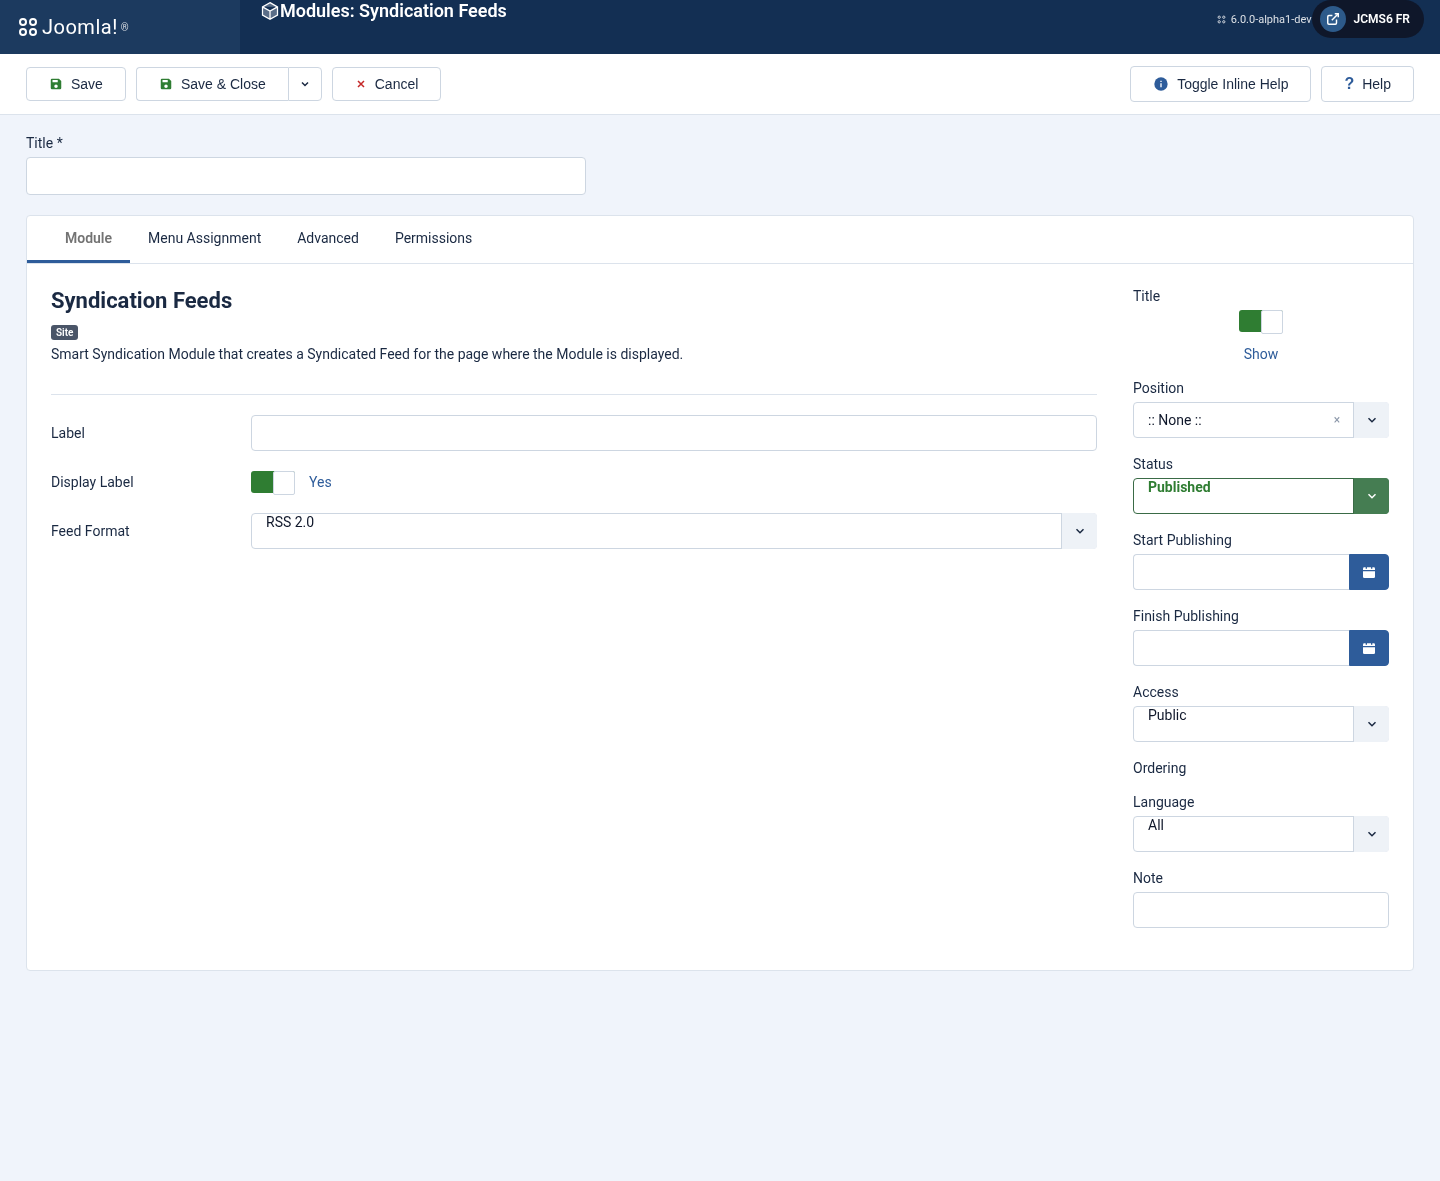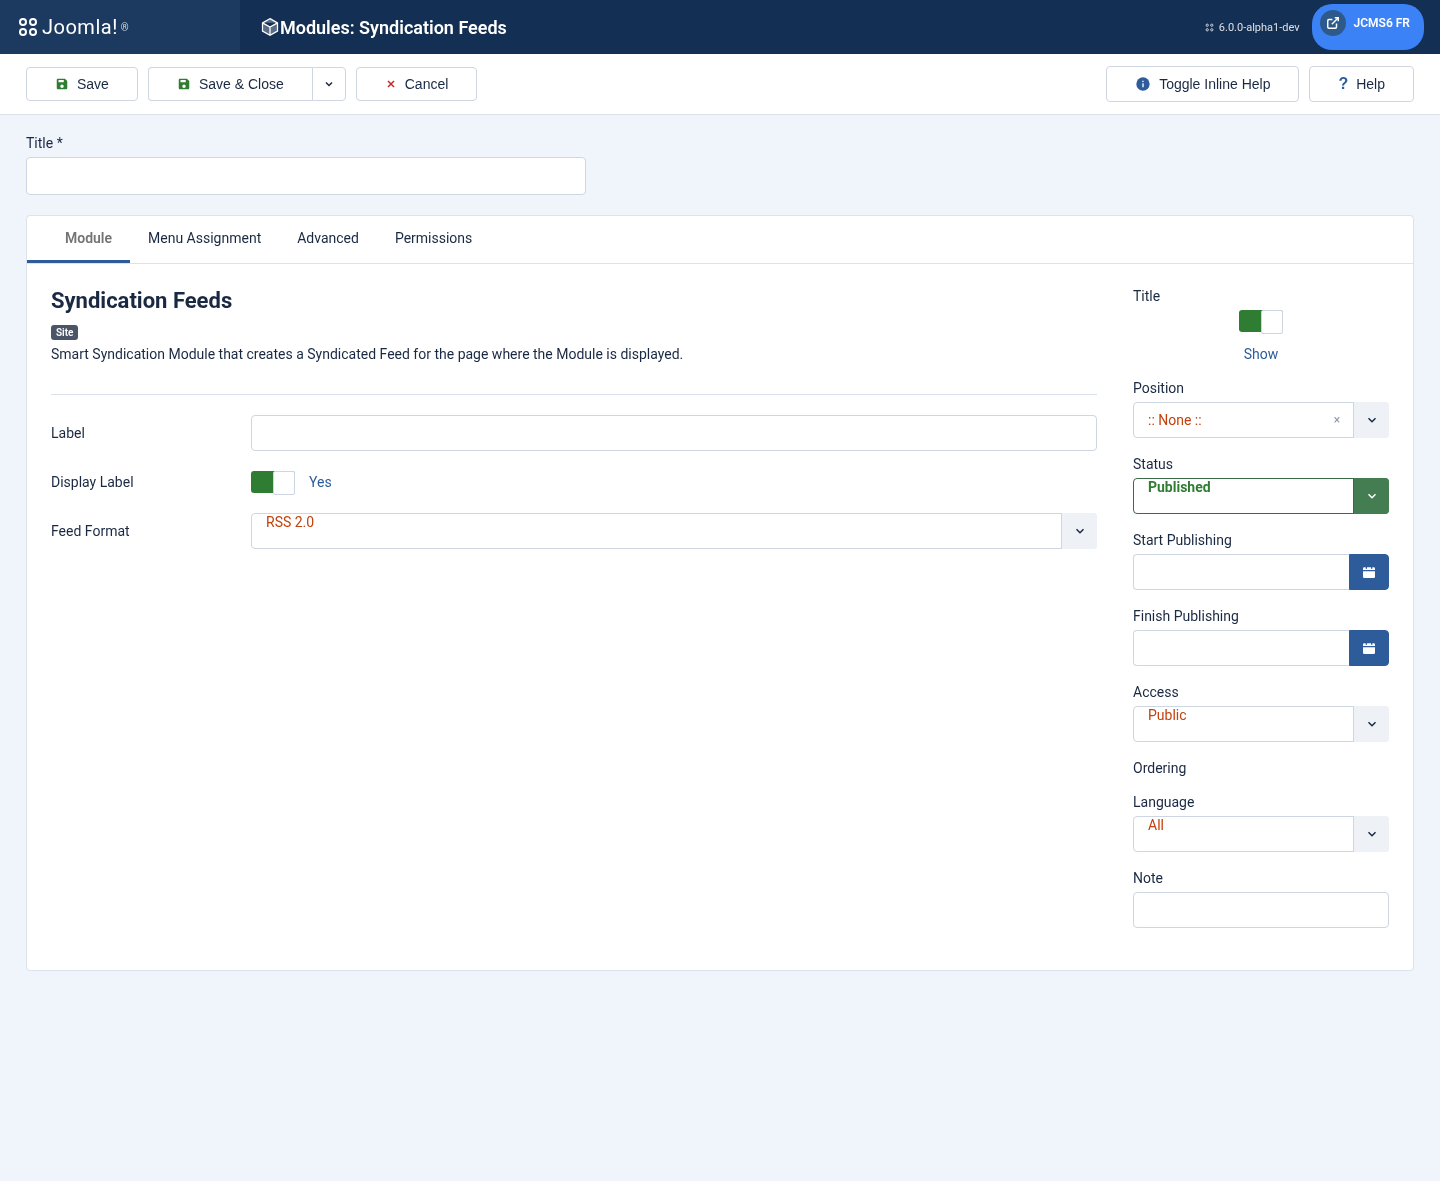--- a/index.html
+++ b/index.html
@@ -1,35 +1,35 @@
 <!DOCTYPE html>
 <html><head>
 <meta charset="utf-8">
 <style>
 * { box-sizing: border-box; margin: 0; padding: 0; }
 body { font-family: -apple-system, BlinkMacSystemFont, "Segoe UI", Roboto, sans-serif; background: #f0f4fb; color: #1a2942; font-size: 14px; }
 
 
-.topbar { background: #132f53; color: #fff; display: flex; align-items: center; height: 54px; }
+.topbar { background: #132f53; color: #fff; display: flex; align-items: flex-start; height: 54px; }
 .topbar-left { background: #1c3a5f; display: flex; align-items: center; padding: 0 24px 0 16px; height: 100%; min-width: 240px; }
 .topbar-logo { display: flex; align-items: center; gap: 2px; }
 .topbar-logo svg { width: 24px; height: 24px; }
 .topbar-logo-text { font-size: 20px; font-weight: 400; letter-spacing: 0.5px; }
 .topbar-logo-sup { font-size: 10px; vertical-align: super; margin-left: 1px; opacity: 0.8; }
 .topbar-title { display: flex; align-items: center; gap: 0; padding: 0 20px; font-size: 18px; font-weight: 600; flex: 1; }
 .topbar-title svg { width: 20px; height: 20px; }
-.topbar-right { display: flex; align-items: center; gap: 12px; padding: 0 16px; }
+.topbar-right { display: flex; align-items: center; padding: 0 16px; }
 .topbar-version { font-size: 11px; opacity: 0.85; display: flex; align-items: center; gap: 4px; }
-.user-pill { background: #3b82f6; border-radius: 20px; padding: 6px 14px 14px 8px; display: flex; align-items: center; gap: 8px; font-size: 12px; font-weight: 600; }
+.user-pill { background: #0f172a; border-radius: 20px; padding: 6px 14px 6px 8px; display: flex; align-items: center; gap: 8px; font-size: 12px; font-weight: 600; }
 .user-pill-icon { background: #2d5a8a; border-radius: 50%; width: 26px; height: 26px; display: flex; align-items: center; justify-content: center; }
 
 
 .toolbar { background: #fff; border-bottom: 1px solid #dce3ec; padding: 12px 26px; display: flex; gap: 10px; align-items: center; }
 .toolbar-right { margin-left: auto; display: flex; gap: 10px; }
-.btn { background: #fff; border: 1px solid #cdd6e1; border-radius: 4px; padding: 8px 28px; font-size: 14px; display: inline-flex; align-items: center; gap: 8px; cursor: pointer; color: #1a2942; }
+.btn { background: #fff; border: 1px solid #cdd6e1; border-radius: 4px; padding: 8px 22px; font-size: 14px; display: inline-flex; align-items: center; gap: 8px; cursor: pointer; color: #1a2942; }
 .btn-group { display: flex; }
 .btn-group .btn:first-child { border-radius: 4px 0 0 4px; border-right: none; }
 .btn-group .btn:last-child { border-radius: 0 4px 4px 0; padding: 8px 10px; }
 .icon-green { color: #2f7d32; }
 .icon-red { color: #c52828; }
 .icon-blue { color: #2e5c9a; }
 
 
 .title-area { padding: 20px 26px; }
 .title-area label { font-size: 14px; color: #1a2942; font-weight: 400; }
@@ -52,21 +52,21 @@
 .form-row { display: flex; align-items: center; margin-bottom: 20px; gap: 20px; }
 .form-row .lbl { width: 180px; flex-shrink: 0; font-size: 14px; color: #1a2942; }
 .form-row .ctrl { flex: 1; display: flex; align-items: center; gap: 14px; }
 .form-row input[type="text"] { width: 100%; height: 36px; border: 1px solid #cdd6e1; border-radius: 4px; padding: 0 12px; font-size: 14px; }
 
 .switch { width: 44px; height: 22px; background: #2f7d32; border-radius: 3px; position: relative; cursor: pointer; }
 .switch::after { content: ""; position: absolute; right: 0; top: 0; width: 20px; height: 22px; background: #fff; border: 1px solid #cdd6e1; border-radius: 2px; }
 .switch-label { color: #2e5c9a; font-size: 14px; }
 
 .select-wrap { position: relative; width: 100%; }
-.select-wrap select, .select-wrap .select-display { width: 100%; height: 36px; border: 1px solid #cdd6e1; border-radius: 4px; padding: 0 40px 0 14px; font-size: 14px; background: #fff; appearance: none; color: #c2410c; }
+.select-wrap select, .select-wrap .select-display { width: 100%; height: 36px; border: 1px solid #cdd6e1; border-radius: 4px; padding: 0 40px 0 14px; font-size: 14px; background: #fff; appearance: none; color: #0f172a; }
 .select-caret { position: absolute; right: 0; top: 0; width: 36px; height: 36px; border-left: 1px solid #cdd6e1; background: #eef2f7; border-radius: 0 4px 4px 0; display: flex; align-items: center; justify-content: center; pointer-events: none; }
 .select-caret.dark { background: #457d52; color: #fff; border-left-color: #3a6b46; }
 
 .side-field { margin-bottom: 18px; }
 .side-field .slbl { font-size: 14px; color: #1a2942; margin-bottom: 6px; display: block; }
 .side-switch-row { display: flex; align-items: center; gap: 14px; flex-direction: column; }
 
 .pos-select { position: relative; }
 .pos-select .select-display { display: flex; align-items: center; padding-right: 60px; }
 .pos-clear { position: absolute; right: 42px; top: 0; height: 36px; width: 20px; display: flex; align-items: center; justify-content: center; color: #8a96a8; font-size: 12px; cursor: pointer; }

